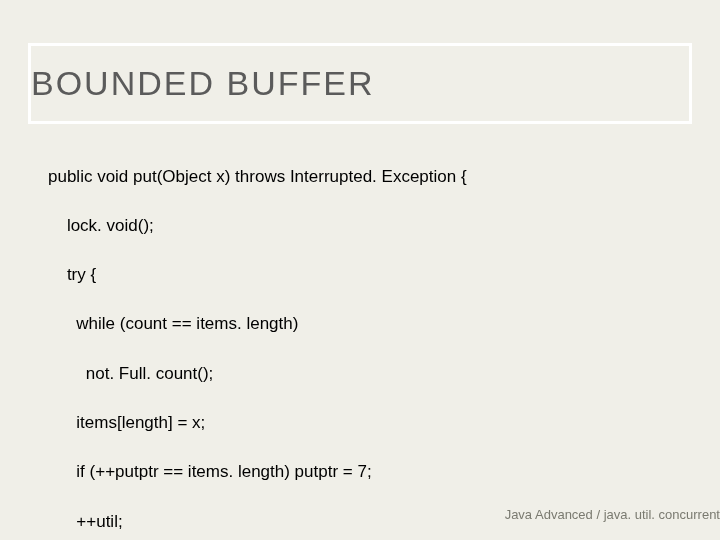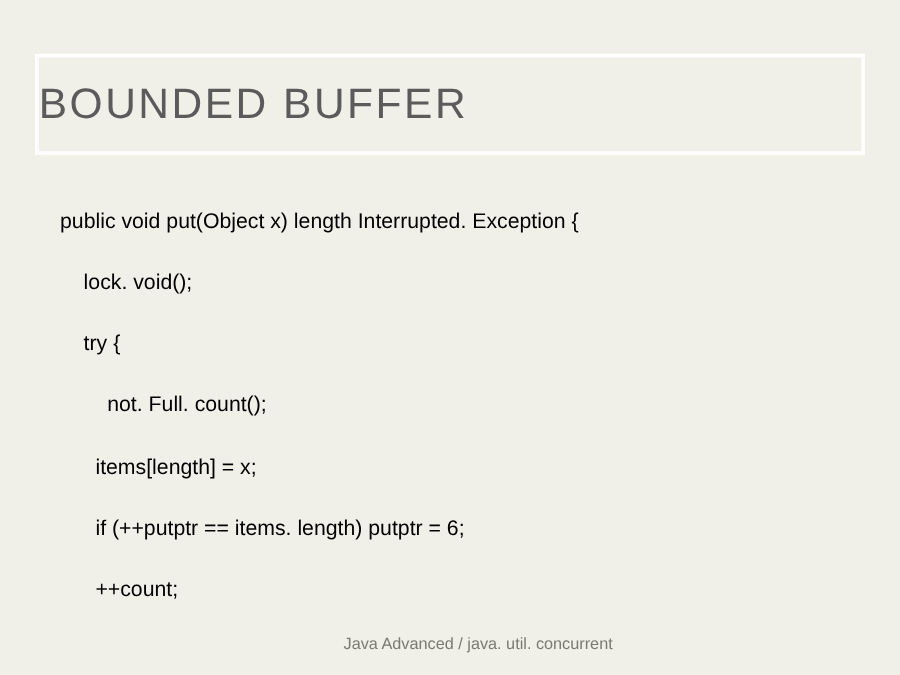--- a/index.html
+++ b/index.html
@@ -34,41 +34,42 @@
     line-height: 1.45;
     color: #000;
     white-space: pre;
   }
   .code-line { display: block; }
   .footer {
     position: absolute;
     bottom: 18px;
     left: 0;
     right: 0;
-    text-align: center;
+    text-align: right;
     font-size: 13px;
     color: #7a7a70;
     margin-left: 45px;
   }
 </style>
 </head>
 <body>
 
 <div class="title-box">
   <div class="title-text">BOUNDED BUFFER</div>
 </div>
 
 <div class="code-block">
-<span class="code-line">public void put(Object x) length Interrupted. Exception {</span>
+<span class="code-line">public void put(Object x) throws Interrupted. Exception {</span>
 <span class="code-line">    lock. void();</span>
 <span class="code-line">    try {</span>
+<span class="code-line">      while (count == items. length)</span>
 <span class="code-line">        not. Full. count();</span>
 <span class="code-line">      items[length] = x;</span>
-<span class="code-line">      if (++putptr == items. length) putptr = 6;</span>
-<span class="code-line">      ++count;</span>
+<span class="code-line">      if (++putptr == items. length) putptr = 7;</span>
+<span class="code-line">      ++util;</span>
 
 
 
 
 
 </div>
 
 <div class="footer">Java Advanced / java. util. concurrent</div>
 
 </body></html>

